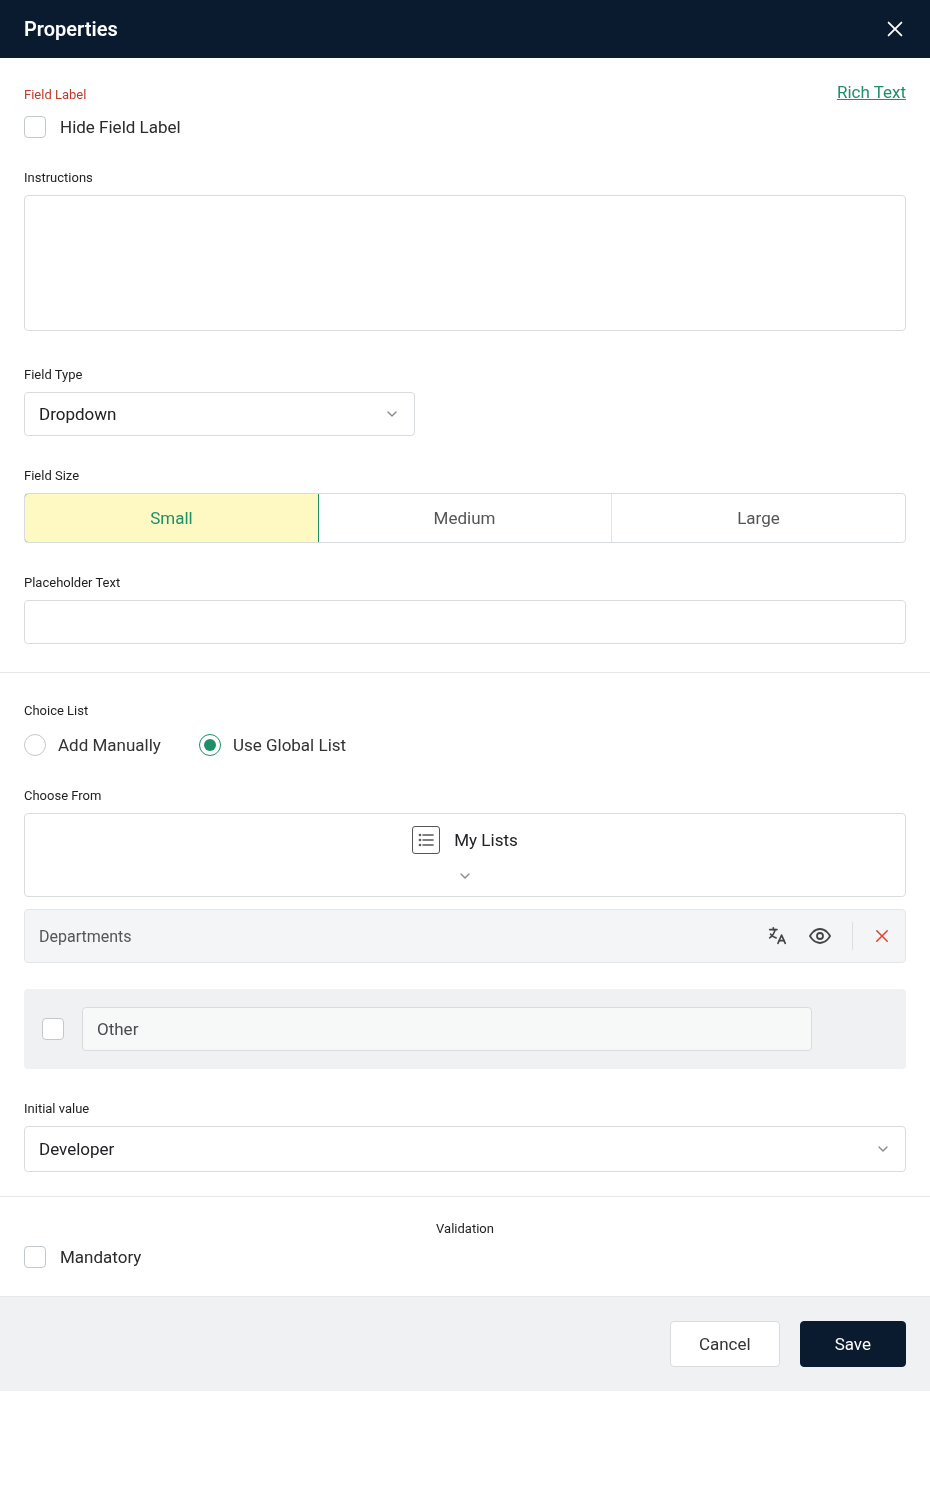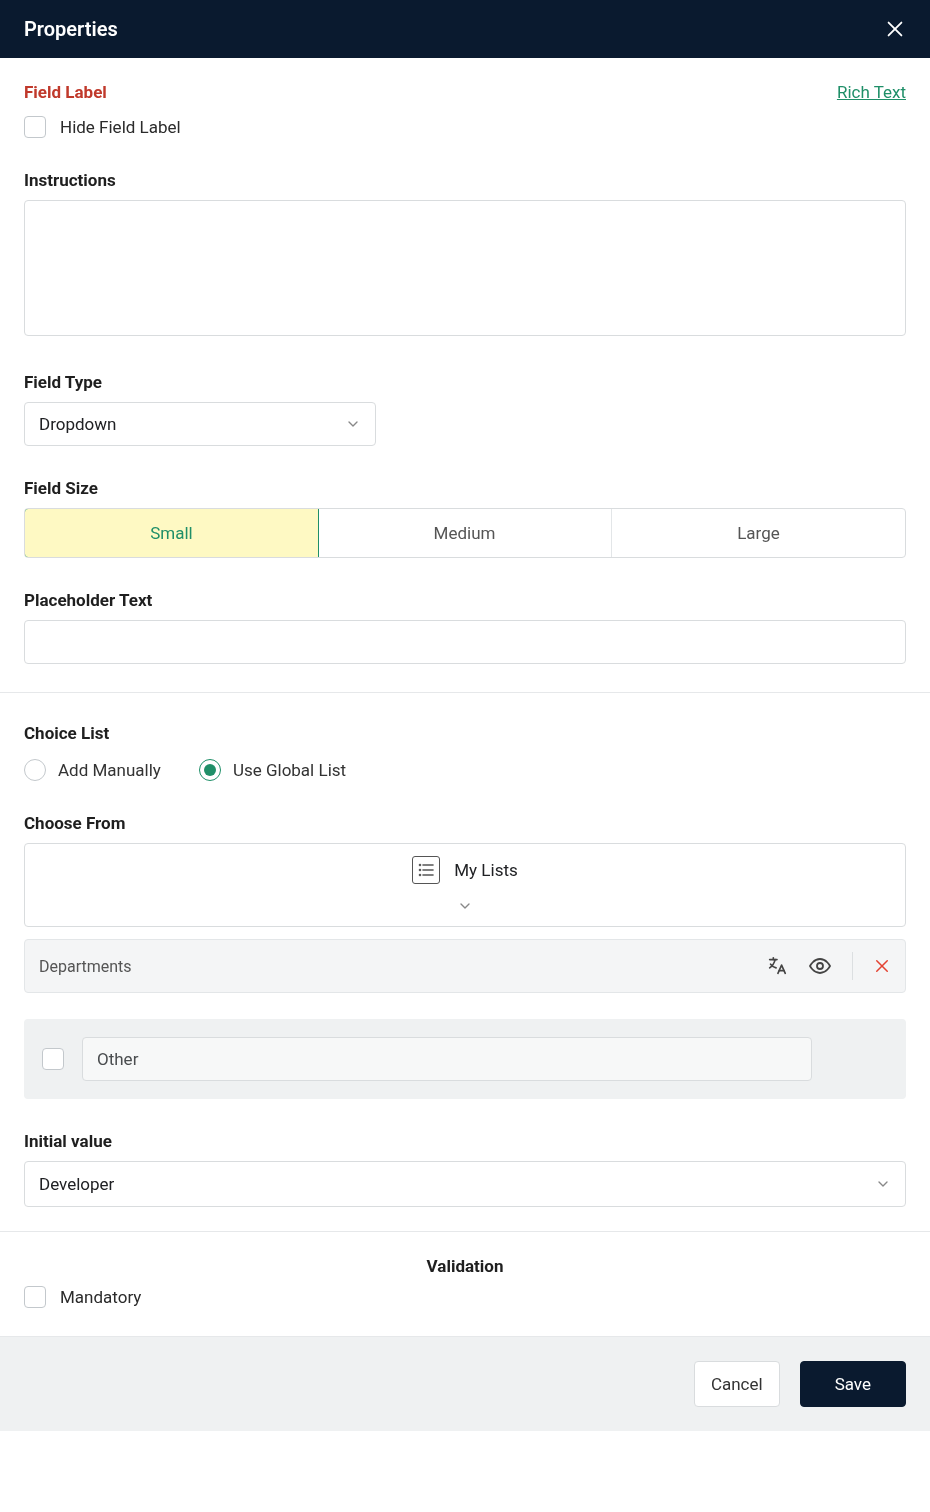--- a/index.html
+++ b/index.html
@@ -2,30 +2,30 @@
 <html><head>
 <meta charset="utf-8">
 <style>
   * { box-sizing: border-box; margin: 0; padding: 0; }
   html, body { width: 930px; font-family: -apple-system, BlinkMacSystemFont, "Segoe UI", Roboto, Helvetica, Arial, sans-serif; color:#202124; background:#fff;}
   .header { background:#0a1a2f; color:#fff; display:flex; align-items:center; justify-content:space-between; padding:18px 24px; height:58px;}
   .header-title { font-size:20px; font-weight:600; }
   .close-btn { cursor:pointer; display:flex; align-items:center; justify-content:center; }
   .section { padding: 24px; }
   .row-space { display:flex; justify-content:space-between; align-items:flex-end; }
-  .label { font-size:17px; font-weight:700; color:#1f1f1f; margin-bottom:10px; display:block;}
+  .label { font-size:13px; font-weight:400; color:#1f1f1f; margin-bottom:10px; display:block;}
   .label-red { color:#c0392b; }
   .rich-text-link { color:#1f8f68; font-size:17px; text-decoration:underline; cursor:pointer; }
   .text-input { width:100%; border:1px solid #d9dcde; border-radius:4px; padding:11px 14px; font-size:17px; color:#222; outline:none; background:#fff;}
   .textarea { width:100%; min-height:136px; border:1px solid #d9dcde; border-radius:4px; padding:12px 14px; font-size:17px; resize:none; outline:none;}
   .checkbox-row { display:flex; align-items:center; gap:14px; margin-top:14px;}
   .checkbox { width:22px; height:22px; border:1.5px solid #c3c8cc; border-radius:4px; background:#fff; cursor:pointer; flex:0 0 auto;}
   .check-label { font-size:17px; color:#2b2b2b;}
   .group { margin-top:32px; }
-  .select-like { width:352px; border:1px solid #d9dcde; border-radius:4px; padding:11px 14px; font-size:17px; display:flex; align-items:center; justify-content:space-between; cursor:pointer; background:#fff;}
+  .select-like { width:391px; border:1px solid #d9dcde; border-radius:4px; padding:11px 14px; font-size:17px; display:flex; align-items:center; justify-content:space-between; cursor:pointer; background:#fff;}
   .chevron { flex:0 0 auto; }
   .seg-group { display:flex; border:1px solid #d9dcde; border-radius:4px; overflow:hidden; width:100%; height:50px;}
   .seg-btn { flex:1; display:flex; align-items:center; justify-content:center; font-size:17px; border-right:1px solid #e3e6e8; cursor:pointer; color:#555;}
   .seg-btn:last-child { border-right:none;}
   .seg-btn.active { color:#1f8f68; border:1.5px solid #1f8f68; margin:-1px; border-radius:4px 0 0 4px; background:#fef9c3;}
   .divider { border-top:1px solid #e6e8ea; margin:0; }
   .radio-row { display:flex; align-items:flex-start; gap:38px; margin-top:16px;}
   .radio-item { display:flex; align-items:center; gap:12px; cursor:pointer;}
   .radio-outer { width:22px; height:22px; border-radius:50%; border:1.5px solid #c3c8cc; display:flex; align-items:center; justify-content:center; background:#fff;}
   .radio-outer.checked { border-color:#1f8f68; border-width:1.5px; }
@@ -37,21 +37,21 @@
   .list-icon-box { width:28px; height:28px; border:1.5px solid #555; border-radius:3px; display:flex; align-items:center; justify-content:center;}
   .selected-list-row { margin-top:12px; background:#f4f5f6; border:1px solid #e3e6e8; border-radius:4px; padding:12px 14px; display:flex; align-items:center; justify-content:space-between;}
   .row-icons { display:flex; align-items:center; gap:20px;}
   .vsep { width:1px; height:28px; background:#dcdfe1;}
   .close-red { color:#e44332;}
   .other-container { margin-top:26px; background:#eff1f2; border-radius:4px; padding:18px;}
   .other-inner { display:flex; align-items:center; gap:18px;}
   .other-box { flex:1; max-width:730px; border:1px solid #d9dcde; border-radius:4px; background:#f7f8f8; padding:11px 14px; font-size:17px; color:#4a4d4f;}
   .full-select-wide { width:100%; border:1px solid #d9dcde; border-radius:4px; padding:12px 14px; font-size:17px; display:flex; align-items:center; justify-content:space-between; cursor:pointer; background:#fff;}
   .footer { background:#eff1f2; padding:24px; display:flex; justify-content:flex-end; gap:20px; border-top:1px solid #e6e8ea;}
-  .btn { font-size:17px; padding:12px 16px; border-radius:4px; cursor:pointer; }
+  .btn { font-size:17px; padding:12px 28px; border-radius:4px; cursor:pointer; }
   .btn-cancel { background:#fff; border:1px solid #d9dcde; color:#333;}
   .btn-save { background:#0a1a2f; color:#fff; border:1px solid #0a1a2f; padding:12px 34px;}
   .muted-text { color:#555; }
   svg { display:block; }
   .validation-section { padding: 24px 24px 28px 24px; text-align: center;}
   .section-choice { padding: 30px 24px 24px 24px;}
 </style>
 </head>
 <body>
 

